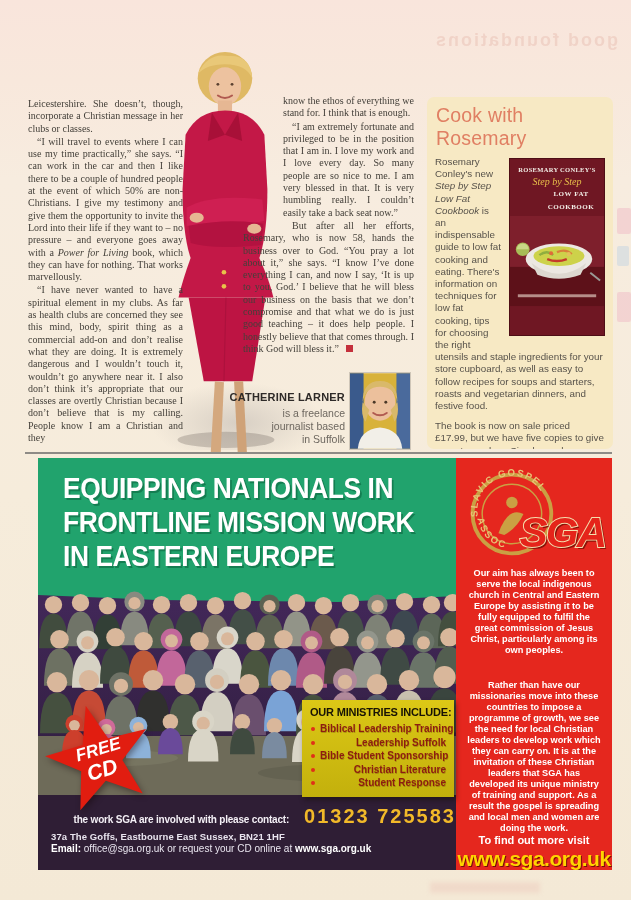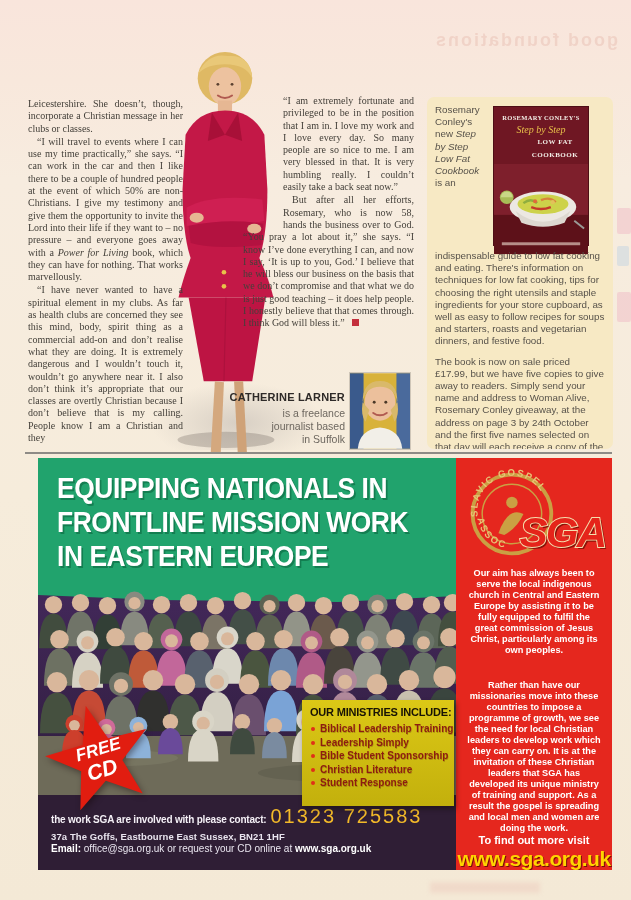--- a/index.html
+++ b/index.html
@@ -34,53 +34,53 @@
   .portrait { position:absolute; left:349px; top:372px; width:62px; height:78px; z-index:2;
     border:1px solid #cfc6b8; }
   .rule { position:absolute; left:25px; top:452px; width:587px; height:2px; background:#8e8b86; }
 
   
   .cook { position:absolute; left:427px; top:97px; width:186px; height:352px; background:#f7e9c4;
     border-radius:7px; padding:7px 8px; overflow:hidden; font-family:"Liberation Sans",sans-serif; }
   .cook h2 { font-size:19.5px; font-weight:400; color:#e07f63; letter-spacing:.2px; margin:0 0 6px 1px; }
   .cook-body { font-size:9.8px; line-height:12.2px; color:#57524a; }
   .cook-body p + p { margin-top:8px; }
-  .book { float:right; width:96px; height:140px; margin:2px 16px 4px 8px; background:#6f1723;
+  .book { float:right; width:96px; height:178px; margin:2px 0 4px 8px; background:#6f1723;
     border:1px solid #4e0e16; padding-top:5px; }
   .bk1 { font-family:"Liberation Serif",serif; font-size:6.5px; font-weight:700; letter-spacing:.3px;
     color:#f2ede6; text-align:center; }
   .bk2 { font-family:"Liberation Serif",serif; font-style:italic; font-size:10px; color:#e8c04a; text-align:center; }
   .bk3 { font-family:"Liberation Serif",serif; font-size:7px; font-weight:700; letter-spacing:.5px;
     color:#f2ede6; text-align:center; margin-bottom:2px;padding-left:28px; }
 
   
   .ad { position:absolute; left:38px; top:458px; width:574px; height:412px; font-family:"Liberation Sans",sans-serif; }
   .ad-left { position:absolute; left:0; top:0; width:418px; height:412px; }
   .ad-green { position:absolute; left:0; top:0; width:418px; height:130px; background:#21a36d; }
-  .headline { padding:13px 0 0 19px; }
+  .headline { padding:13px 0 0 25px; }
   .headline div { font-size:30px; line-height:34px; font-weight:700; color:#fff; letter-spacing:-.5px;
     transform:scaleX(.88); transform-origin:left; white-space:nowrap;
     text-shadow:2px 2px 0 rgba(0,70,40,.4); }
   .ad-photo { position:absolute; left:0; top:130px; width:418px; height:207px; overflow:hidden; }
   .ministries { position:absolute; left:264px; top:242px; width:152px; z-index:4;
-    background:linear-gradient(180deg,#dcc816,#c3b00c); padding:6px 8px 16px; box-shadow:2px 3px 5px rgba(20,10,5,.45); }
+    background:linear-gradient(180deg,#dcc816,#c3b00c); padding:6px 8px 7px; box-shadow:2px 3px 5px rgba(20,10,5,.45);text-align:right; }
   .m-head { font-size:11px; font-weight:700; color:#181305; letter-spacing:-.2px; white-space:nowrap; }
   .ministries ul { list-style:none; margin-top:4px; }
   .ministries li { position:relative; font-size:10px; font-weight:700; color:#8e1c10; line-height:13.5px;
     padding-left:10px; text-shadow:.5px .5px 0 rgba(60,20,0,.25); white-space:nowrap; }
   .ministries li::before { content:''; position:absolute; left:1px; top:5px; width:4px; height:4px;
     border-radius:50%; background:#e03018; }
   .star { position:absolute; left:6px; top:245px; width:112px; height:112px; z-index:5;
     filter:drop-shadow(2px 3px 3px rgba(20,5,5,.4)); }
   .strip { position:absolute; left:0; top:337px; width:418px; height:75px; background:#2f1e35;
     color:#f4f0f6; padding:7px 0 0 13px; }
   .s1 { font-size:10px; font-weight:700; letter-spacing:-.2px; white-space:nowrap; }
-  .s2 { display:flex; align-items:baseline; margin-top:3px; }
+  .s2 { display:flex; align-items:baseline; margin-top:3px;justify-content:flex-end; }
   .s2 > span:first-child { font-size:10px; font-weight:700; letter-spacing:-.2px; white-space:nowrap; }
-  .phone { font-size:20px; font-weight:400; color:#f2b929; letter-spacing:2px; margin-left:4px; white-space:nowrap; }
+  .phone { font-size:20px; font-weight:700; color:#f2b929; letter-spacing:2px; margin-left:15px; white-space:nowrap; }
   .s3 { font-size:9.5px; font-weight:700; color:#e9e5ef; margin-top:3px; letter-spacing:.1px; }
   .s4 { font-size:10px; color:#e9e5ef; margin-top:1px; }
   .s4 b { font-weight:700; color:#fff;margin-top:33px; }
   .ad-right { position:absolute; left:418px; top:0; width:156px; height:412px; background:#e5271e;
     color:#fff; text-align:center; overflow:hidden; }
   .sga-logo { display:block; margin:8px auto 0; width:150px; height:96px; }
   .ad-right p { font-size:9.2px; font-weight:700; line-height:11px; margin:6px 10px 0; }
   .ad-right .r2 { margin-top:24px; }
   .find { font-size:11px; font-weight:700; }
   .url { font-size:21px; font-weight:700; color:#ffd400; letter-spacing:-.5px; margin-top:1px;
@@ -131,20 +131,21 @@
     </svg>
 
     <div class="col col-left">
       <p><span>Leicestershire. She doesn’t, though, incorporate a Christian message in her clubs or classes.</span></p>
       <p><span>“I will travel to events where I can use my time practically,” she says. “I can work in the car and then I like there to be a couple of hundred people at the event of which 50% are non-Christians. I give my testimony and give them the opportunity to invite the Lord into their life if they want to – no pressure – and everyone goes away with a </span><i>Power for Living</i><span> book, which they can have for nothing. That works marvellously.</span></p>
       <p><span>“I have never wanted to have a spiritual element in my clubs. As far as health clubs are concerned they see this mind, body, spirit thing as a commercial add-on and don’t realise what they are doing. It is extremely dangerous and I wouldn’t touch it, wouldn’t go anywhere near it. I also don’t think it’s appropriate that our classes are overtly Christian because I don’t believe that is my calling. People know I am a Christian and they</span></p>
     </div>
 
     <div class="col col-right">
       <div class="arm-spacer"></div>
+      <p><span>know the ethos of everything we stand for. I think that is enough.</span></p>
       <p><span>“I am extremely fortunate and privileged to be in the position that I am in. I love my work and I love every day. So many people are so nice to me. I am very blessed in that. It is very humbling really. I couldn’t easily take a back seat now.”</span></p>
       <p><span>But after all her efforts, Rosemary, who is now 58, hands the business over to God. “You pray a lot about it,” she says. “I know I’ve done everything I can, and now I say, ‘It is up to you, God.’ I believe that he will bless our business on the basis that we don’t compromise and that what we do is just good teaching – it does help people. I honestly believe that that comes through. I think God will bless it.”</span><span class="endmark"></span></p>
     </div>
 
     <div class="byline">
       <div class="byname">CATHERINE LARNER</div>
       <div class="byrole">is a freelance</div>
       <div class="byrole">journalist based</div>
       <div class="byrole">in Suffolk</div>
     </div>
@@ -160,20 +161,21 @@
       <path d="M49,30 Q51,44 46,50 L42,38 Z" fill="#d9b96a"></path>
       <circle cx="25" cy="30" r="1.5" fill="#4a3828"></circle>
         <circle cx="37" cy="30" r="1.5" fill="#4a3828"></circle>
       <path d="M24,41 Q31,46 38,41" stroke="#b05a50" stroke-width="2" fill="none" stroke-linecap="round"></path>
     </svg>
   </section>
 
   <div class="rule"></div>
 
   <aside class="cook">
+    <h2>Cook with Rosemary</h2>
     <div class="cook-body">
       <div class="book">
         <div class="bk1">ROSEMARY CONLEY'S</div>
         <div class="bk2">Step by Step</div>
         <div class="bk3">LOW FAT COOKBOOK</div>
         <svg viewBox="0 0 96 92" width="94" height="92" aria-hidden="true">
           <rect width="96" height="92" fill="#7e1f2c"></rect>
           <rect y="52" width="96" height="40" fill="#5d1119"></rect>
           <ellipse cx="50" cy="44" rx="34" ry="16" fill="#ece8e2"></ellipse>
           <path d="M22,48 Q50,70 78,48 L72,60 Q50,68 28,60 Z" fill="#ddd8d0"></path>
@@ -296,21 +298,21 @@
             <use href="#pk" transform="translate(224,130) scale(1.55)" color="#7a8ba0"></use>
               <use href="#pks" transform="translate(254,122) scale(2)" color="#d9d5c7"></use>
           </g>
         </svg>
       </div>
 
       <div class="ministries">
         <div class="m-head">OUR MINISTRIES INCLUDE:</div>
         <ul>
           <li>Biblical Leadership Training</li>
-          <li>Leadership Simply</li>
+          <li>Leadership Suffolk</li>
           <li>Bible Student Sponsorship</li>
           <li>Christian Literature</li>
           <li>Student Response</li>
         </ul>
       </div>
 
       <svg class="star" viewBox="0 0 110 110" aria-hidden="true">
         <polygon points="41,2.8 62.9,34.5 100.3,25.6 77,56.1 97,89 60.7,76.3 35.7,105.4 36.5,67 1.1,52.2 37.9,41.2" fill="#e11d10"></polygon>
         <text x="56" y="51" transform="rotate(-17 55 55)" text-anchor="middle" font-family="Liberation Sans, sans-serif" font-size="17" font-weight="700" font-style="italic" fill="#ffffff">FREE</text>
         <text x="54" y="73" transform="rotate(-17 55 55)" text-anchor="middle" font-family="Liberation Sans, sans-serif" font-size="21" font-weight="700" font-style="italic" fill="#ffffff">CD</text>

